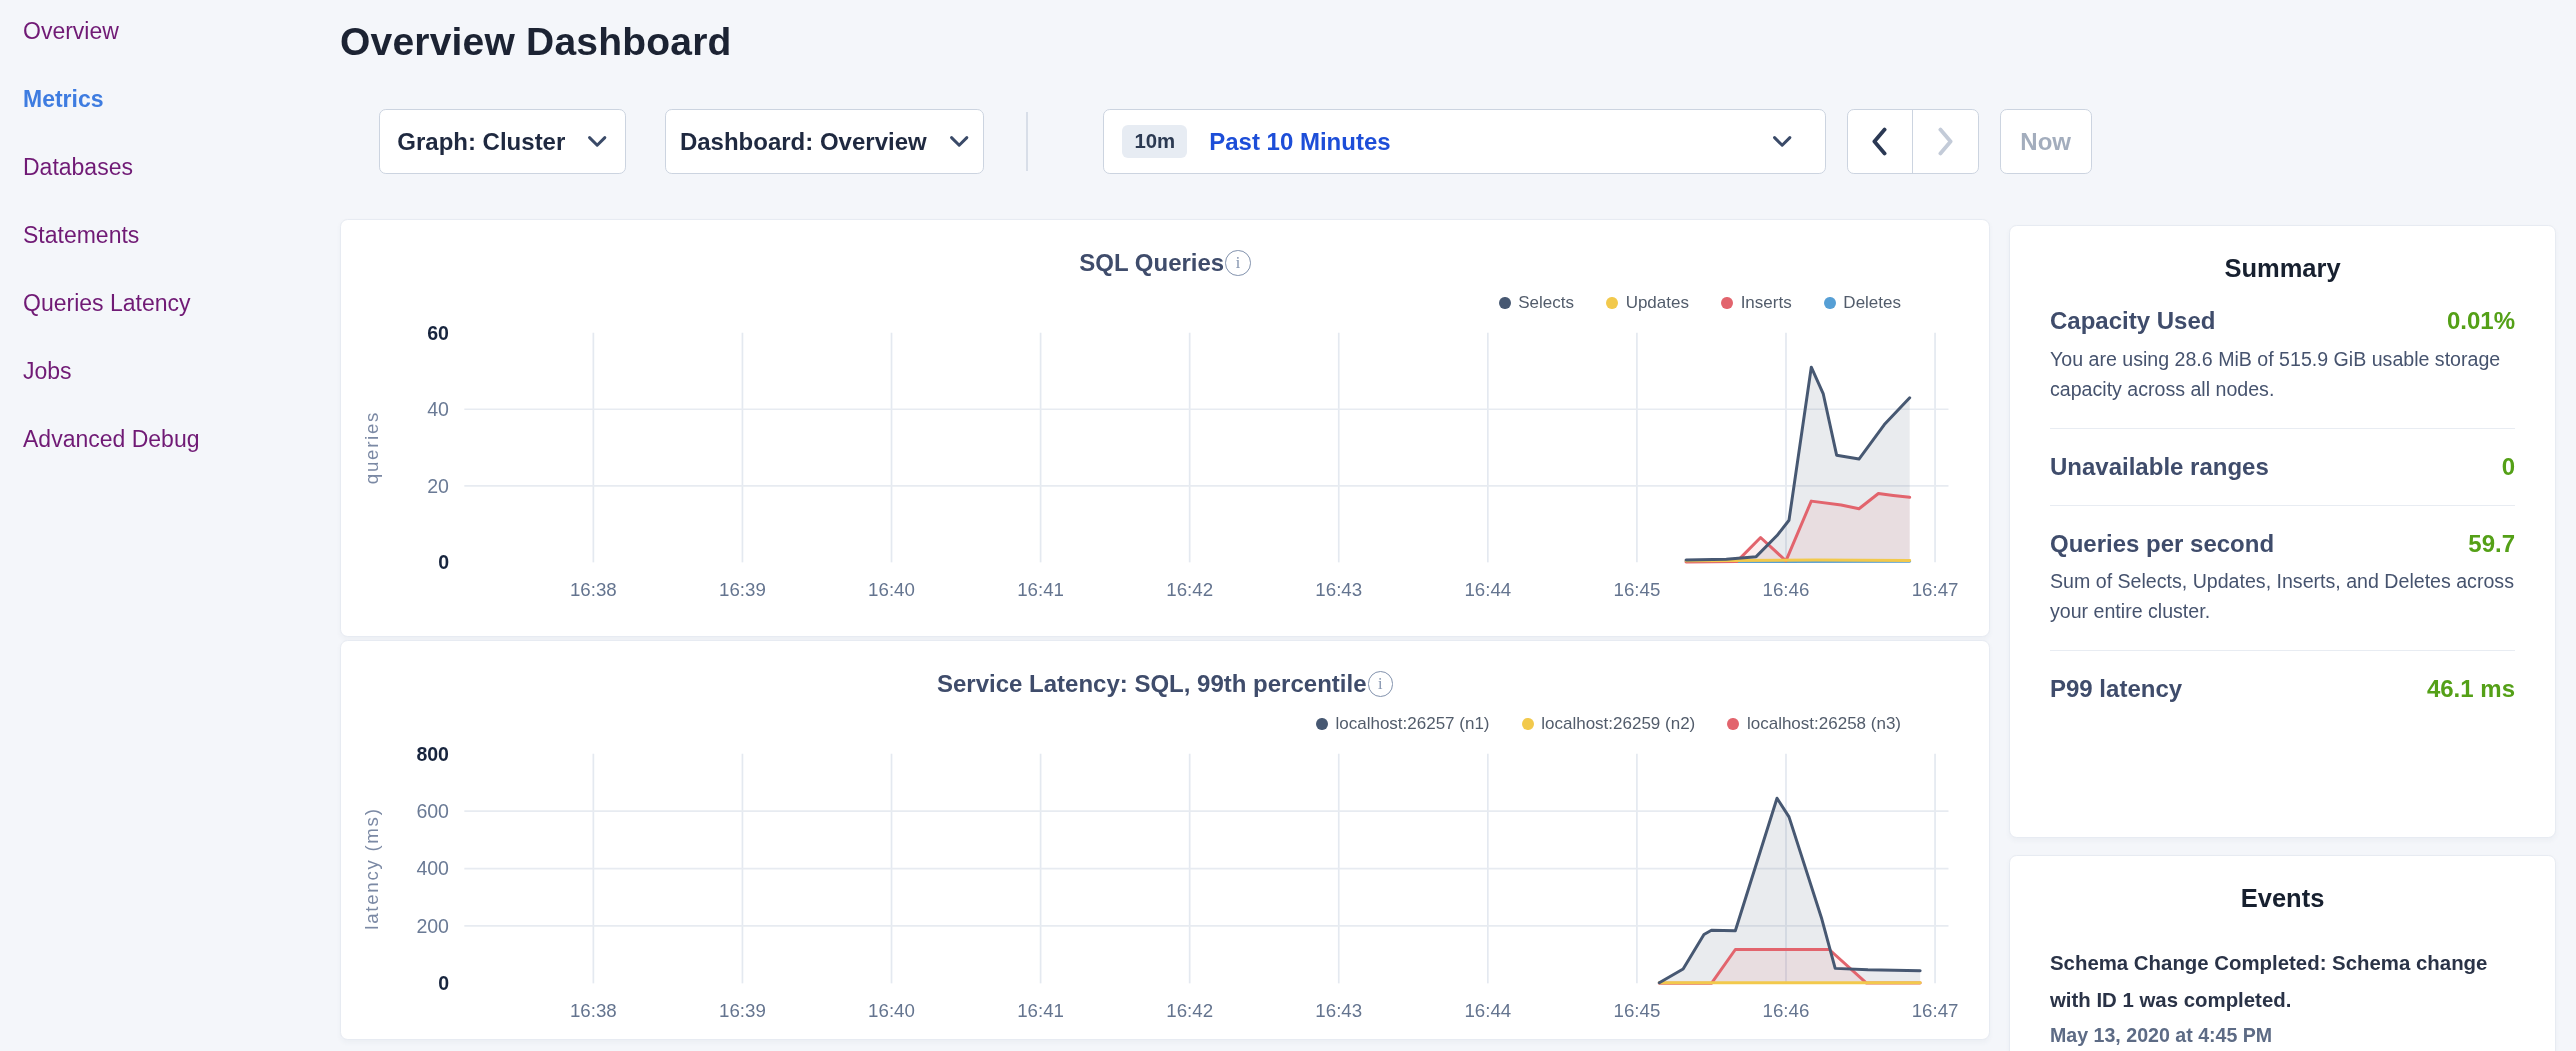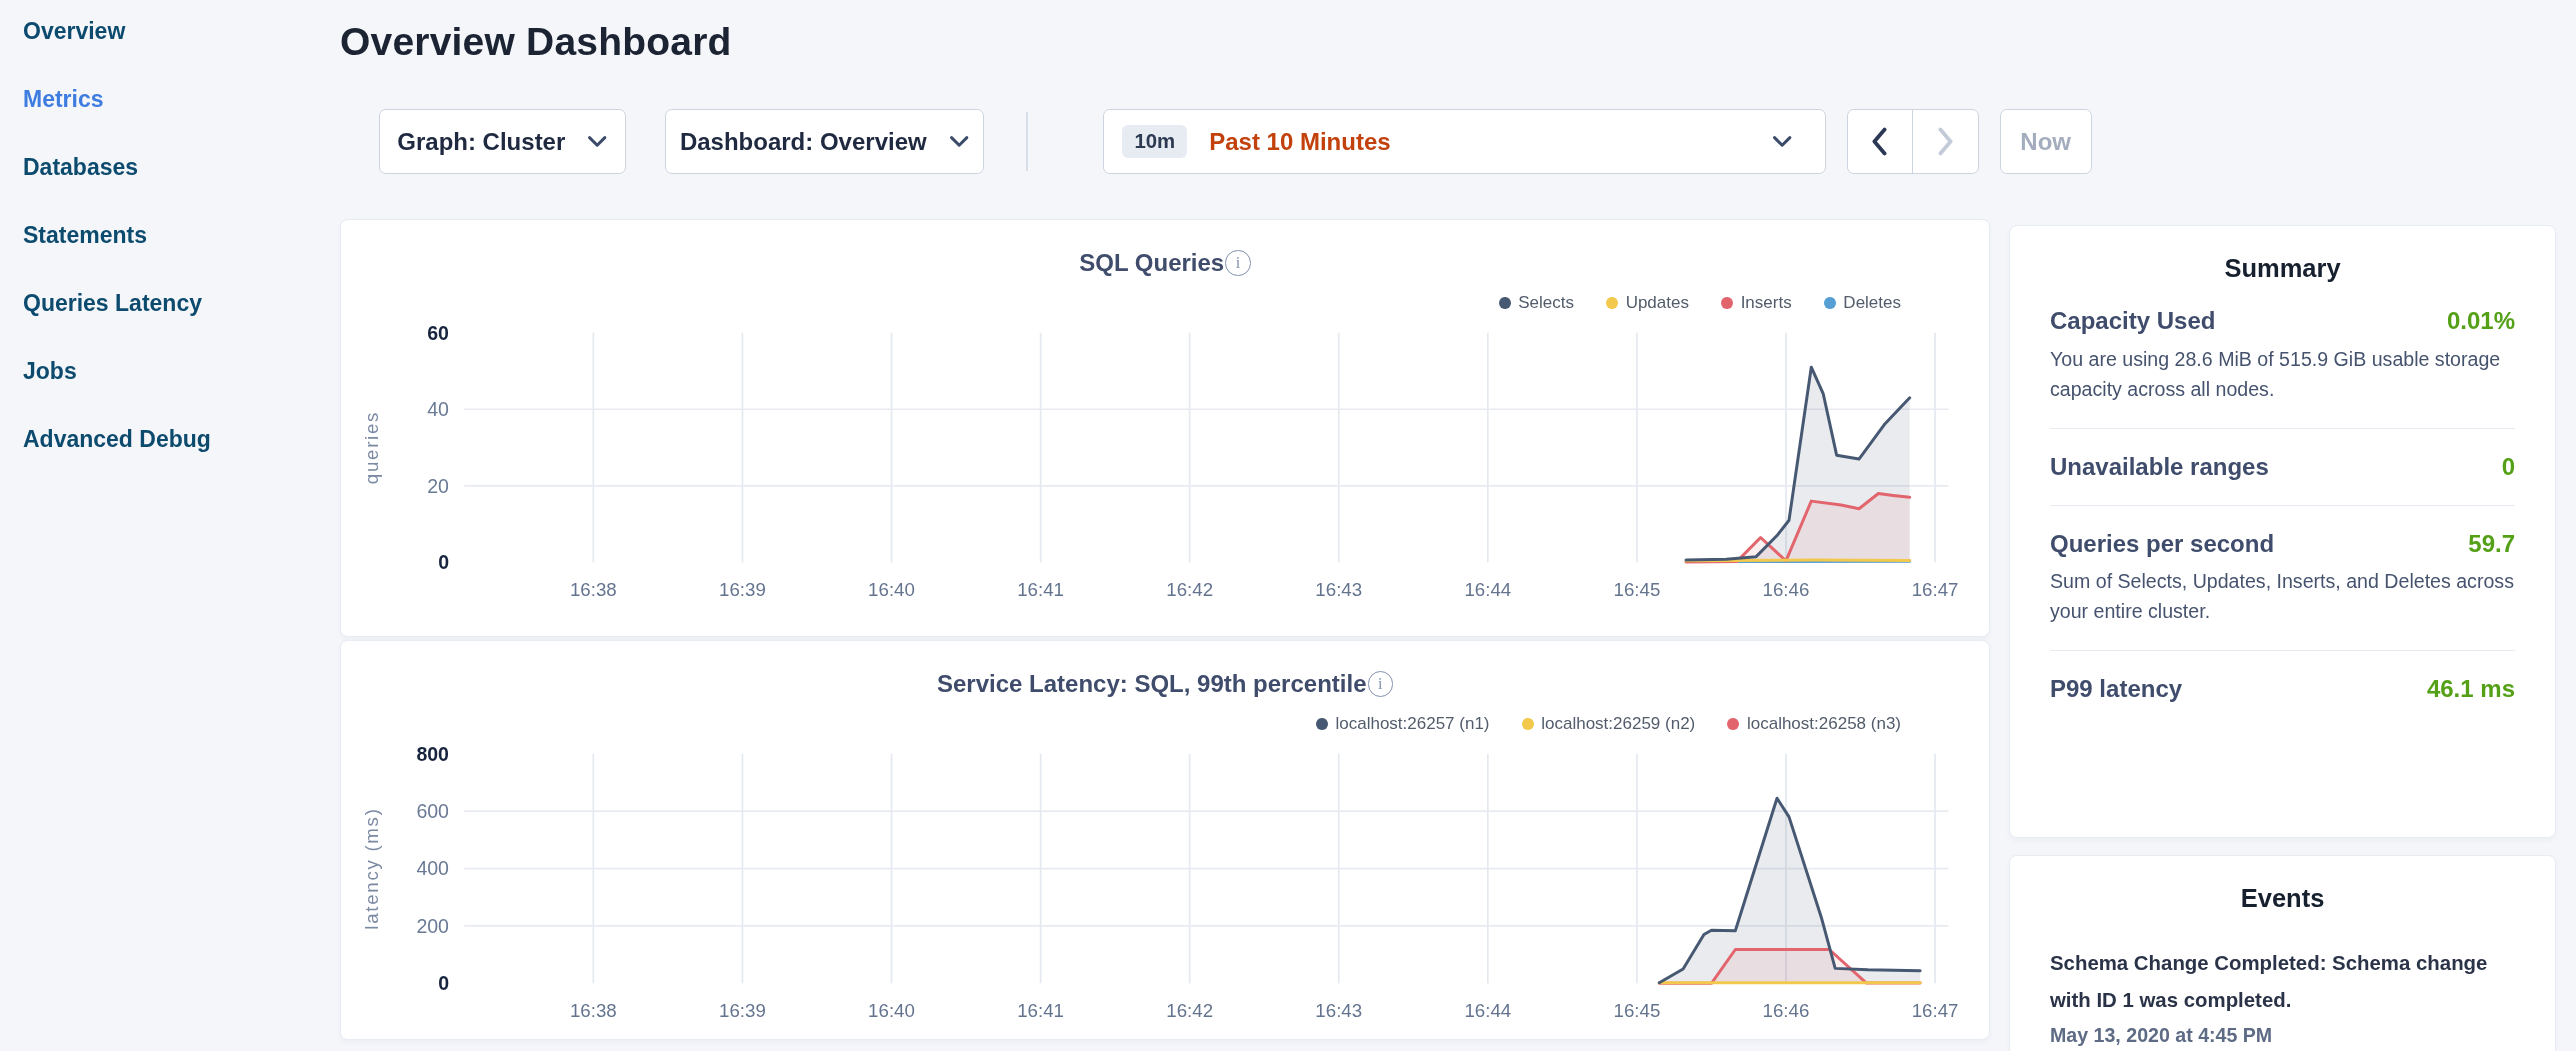--- a/index.html
+++ b/index.html
@@ -9,21 +9,21 @@
     background:#f4f6fa;
     font-family:"Liberation Sans","DejaVu Sans",sans-serif;
     color:#1f2940;
   }
 
   
   .sidebar { position:absolute; left:0; top:0; width:340px; height:1051px; }
   .sidebar ul { list-style:none; padding-top:17px; }
   .sidebar li {
     height:68px; padding-left:23px; font-size:23px; line-height:29px;
-    color:#0c4a6e; cursor:pointer;font-weight:bold;
+    color:#701a75; cursor:pointer;
   }
   .sidebar li.active { color:#3e7ce0; font-weight:700; }
 
   
   .page-title {
     position:absolute; left:340px; top:20.4px;
     font-size:39px; font-weight:600; color:#1c2333; letter-spacing:0.2px;
   }
   .controls { position:absolute; left:340px; top:109px; height:65px; display:flex; align-items:stretch; }
   .ctrl-btn {
@@ -34,21 +34,21 @@
   .dd-graph { width:247px; }
   .dd-dashboard { width:319px; margin-left:39px; }
   .chev-down { width:20.4px; height:12.8px; margin-left:22px; }
   .chev-down polyline, .chev-lr polyline { fill:none; stroke:#3a4a68; stroke-width:3.5; stroke-linecap:round; stroke-linejoin:round; }
   .ctrl-divider { width:1.7px; background:#d8dee8; margin:3.4px 36px 3.4px 42px; }
   .dd-time { width:723px; justify-content:flex-start; padding:0 32px 0 18.7px; }
   .time-badge {
     background:#e7ecf3; border-radius:6px; padding:5.1px 12px;
     font-size:20.4px; font-weight:700; color:#2c3a52;
   }
-  .time-label { margin-left:22px; font-size:24px; font-weight:700; color:#c2410c; }
+  .time-label { margin-left:22px; font-size:24px; font-weight:700; color:#1d4ed8; }
   .dd-time .chev-down { margin-left:auto; }
   .pager { display:flex; margin-left:21px; width:132px; border:1.7px solid #ccd4e0; border-radius:6.8px; background:#fff; overflow:hidden; }
   .pager-half { flex:1; display:flex; align-items:center; justify-content:center; cursor:pointer; }
   .pager-half + .pager-half { border-left:1.7px solid #ccd4e0; }
   .chev-lr { width:17px; height:29px; }
   .chev-prev polyline { stroke:#2b3954; stroke-width:4.5; }
   .chev-next polyline { stroke:#c3cbd8; stroke-width:4.5; }
   .btn-now { width:92px; margin-left:21px; color:#a3adbd; cursor:default; }
 
   

